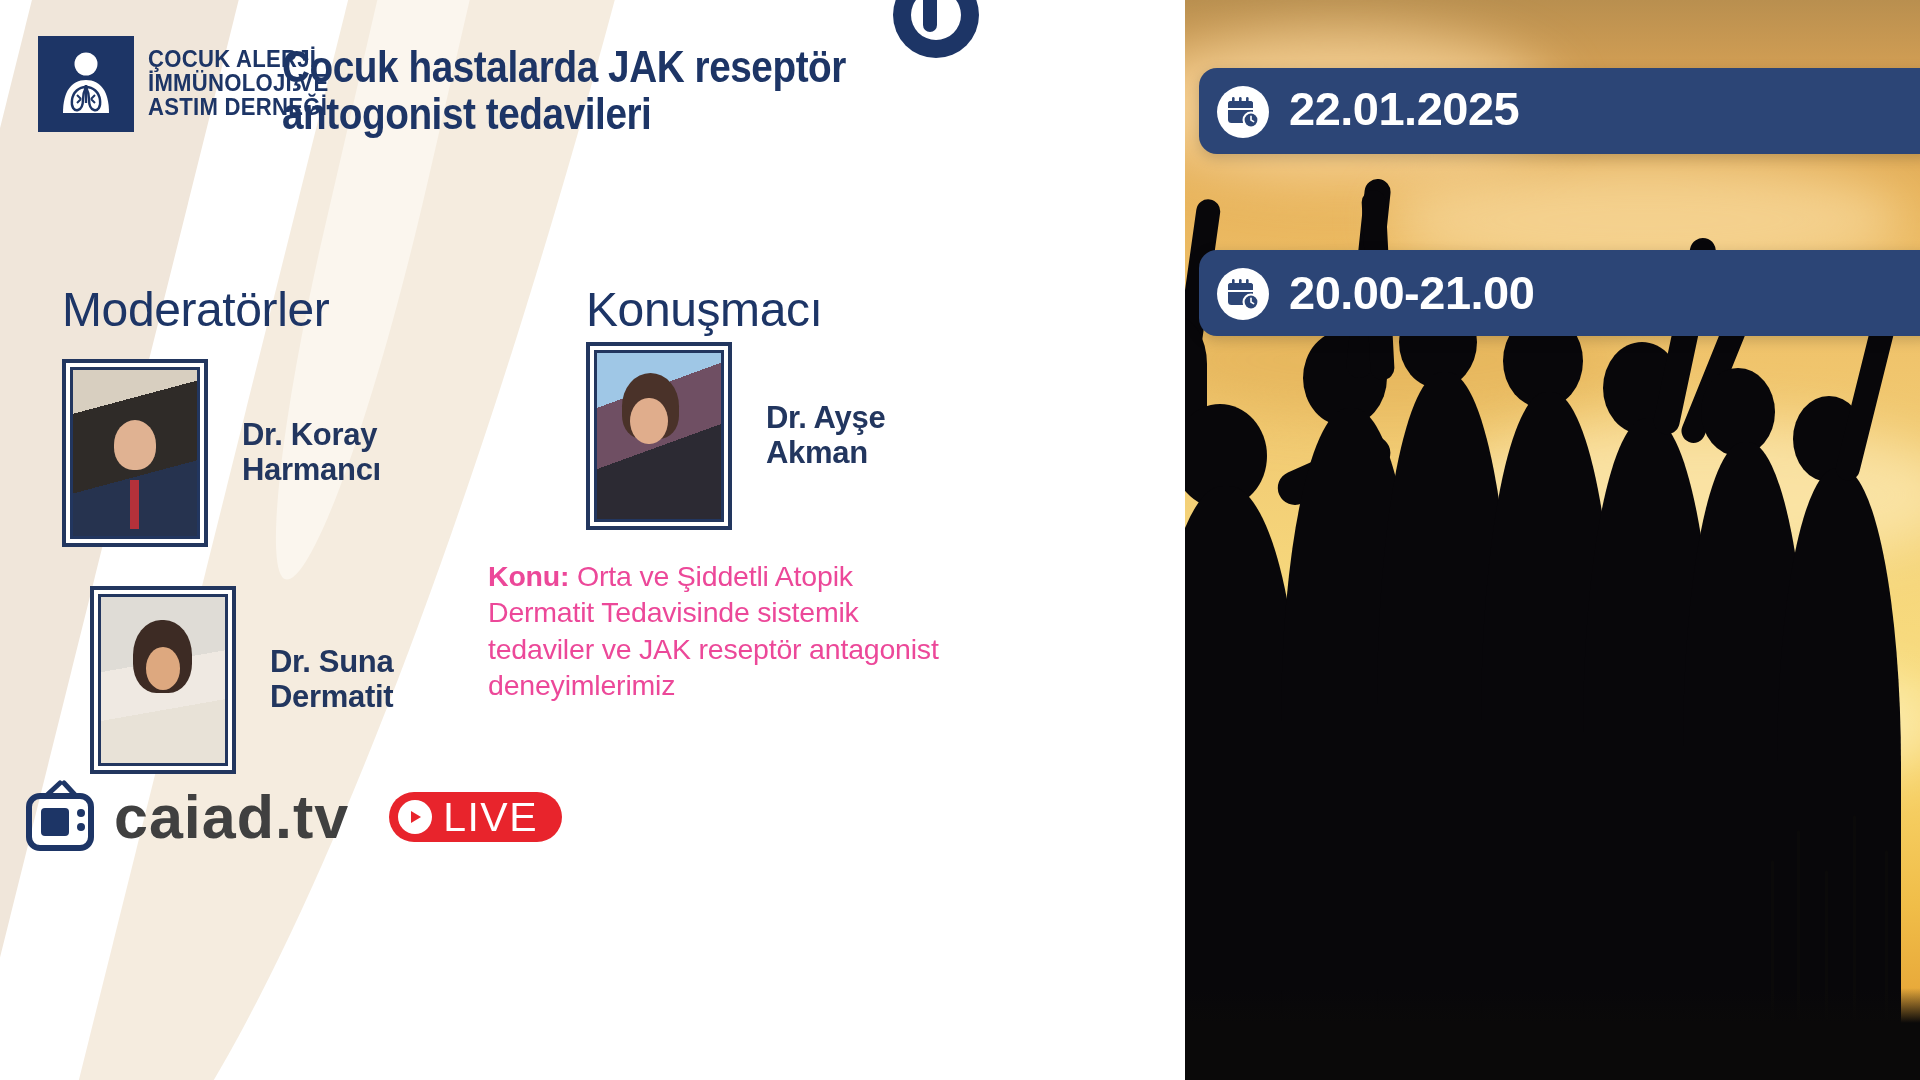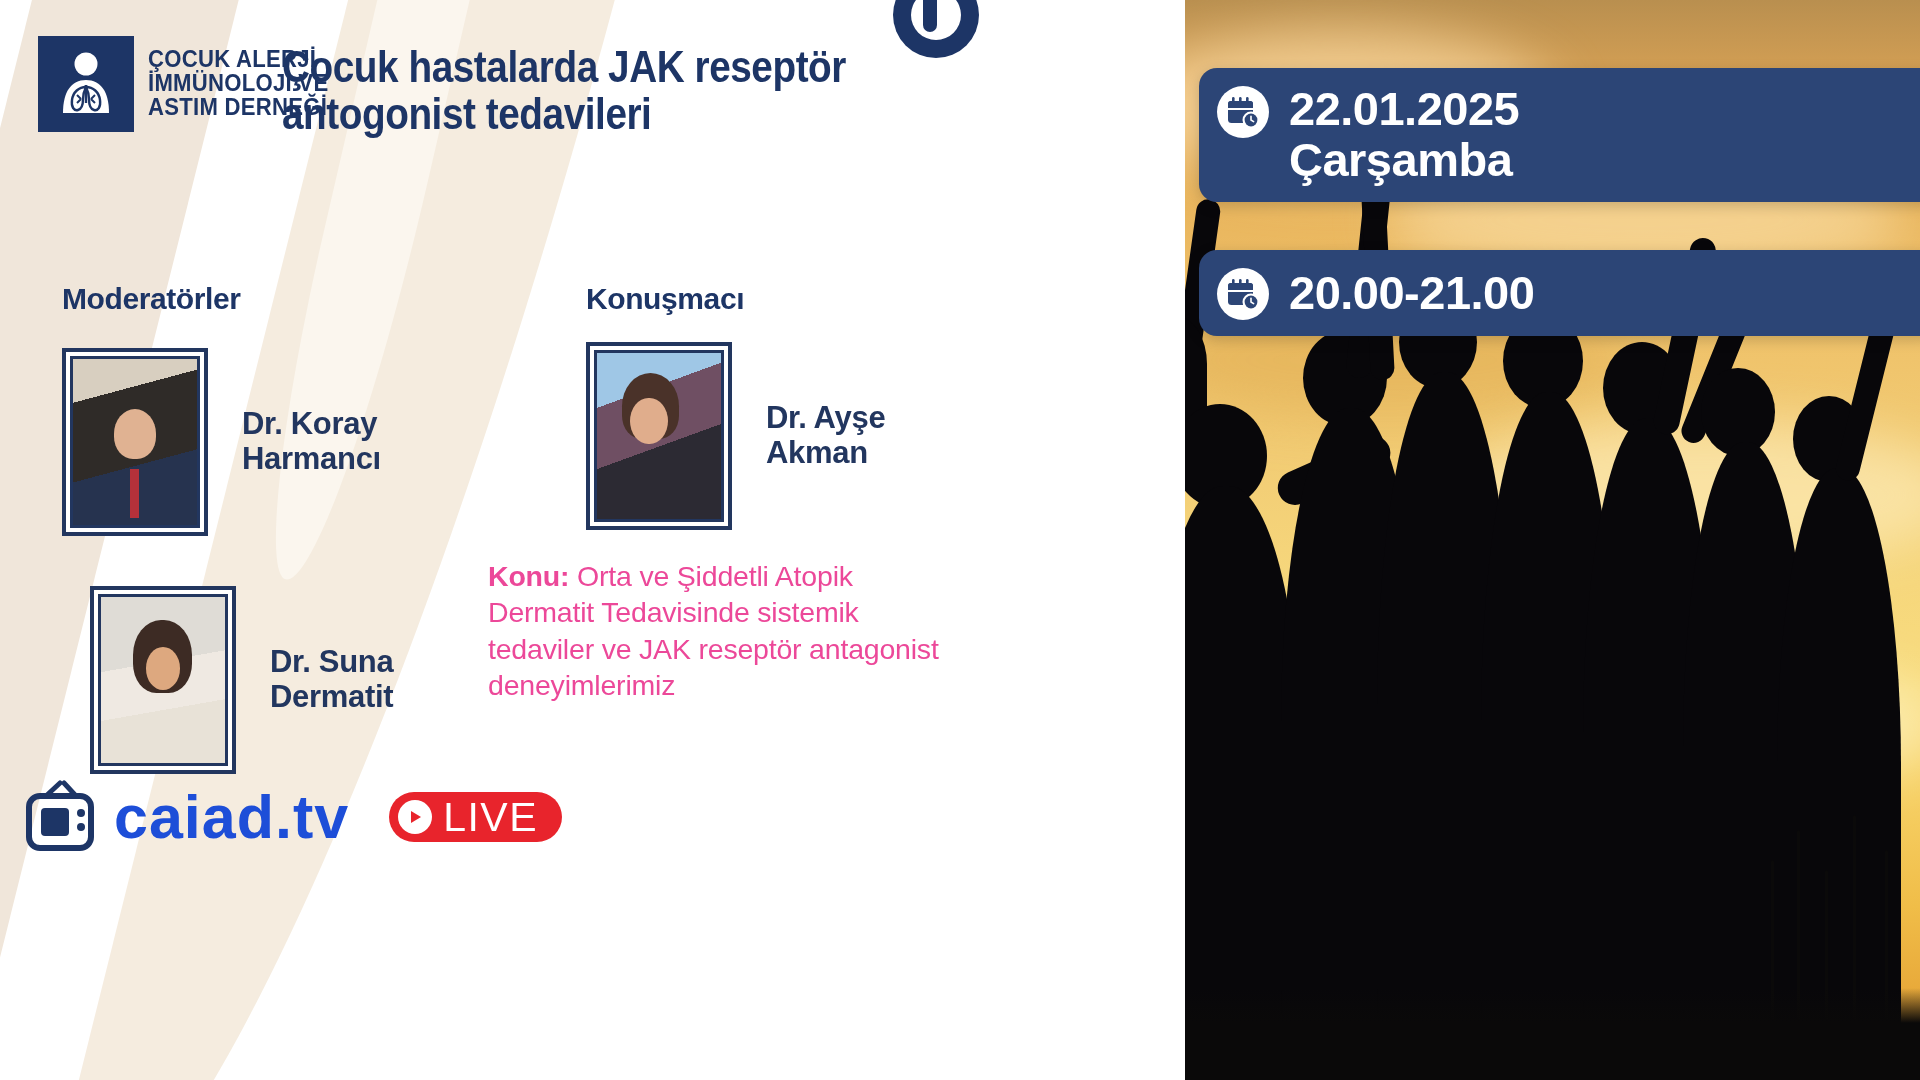--- a/index.html
+++ b/index.html
@@ -45,38 +45,38 @@
   
   #event-title{
     position:absolute; left:282px; top:44px; width:700px; z-index:6;
     color:#1d3566; font-weight:bold; font-size:45px; line-height:1.04;
     letter-spacing:-.5px; transform:scaleX(.86); transform-origin:left top;
     font-family:"Liberation Sans", sans-serif;
   }
 
   
   .sec-head{
-    position:absolute; z-index:6; color:#1d3566; font-weight:bold;
-    font-size:30px; letter-spacing:-.4px;
+    position:absolute; z-index:6; color:#1d3566; font-weight:normal;
+    font-size:48px; letter-spacing:-.4px;
   }
   #moderators-heading{ left:62px;  top:282px; }
   #speaker-heading{    left:586px; top:282px; }
 
   
   .person{ position:absolute; z-index:6; display:flex; align-items:center; }
   .photo-frame{
     border:4px solid #22365f; padding:4px; background:#fff; flex:0 0 auto;
   }
   .photo-inner{ border:3px solid #22365f; overflow:hidden; position:relative; }
   .person-name{
     color:#22365f; font-weight:bold; font-size:31px; line-height:1.12;
     margin-left:34px; letter-spacing:-.3px;
   }
 
-  #moderator-1{ left:62px; top:348px; }
+  #moderator-1{ left:62px; top:359px; }
   #moderator-1 .photo-inner{ width:130px; height:172px; }
   #moderator-2{ left:62px; top:586px;padding-left:28px; }
   #moderator-2 .photo-inner{ width:130px; height:172px; }
   #speaker-1{ left:586px; top:342px; }
   #speaker-1 .photo-inner{ width:130px; height:172px; }
 
   
   .pf{ position:absolute; inset:0; }
   .koray  { background:linear-gradient(165deg,#d8cfc0 0 22%,#2f2b28 22% 62%,#26334f 62% 100%); }
   .koray::after{ content:""; position:absolute; left:33%; top:30%; width:34%; height:30%;
@@ -98,21 +98,21 @@
   #topic{
     position:absolute; left:488px; top:558px; width:478px; z-index:6;
     color:#ec4899; font-size:28.5px; line-height:1.28; letter-spacing:-.2px;
   }
   #topic b{ font-weight:bold; }
 
   
   #footer{ position:absolute; left:26px; top:780px; z-index:7; display:flex; align-items:center; }
   #tv-icon{ width:82px; height:74px; flex:0 0 auto; }
   #caiad-wordmark{
-    color:#1d4ed8; font-weight:bold; font-size:61px; letter-spacing:1px;
+    color:#404040; font-weight:bold; font-size:61px; letter-spacing:1px;
     margin-left:6px; line-height:1;
   }
   #live-badge{
     margin-left:40px; background:#e8242c; color:#fff; border-radius:40px;
     height:50px; display:flex; align-items:center; gap:11px;
     padding:0 24px 0 9px; box-shadow:0 0 0 3px #fff;
   }
   #live-play{
     width:34px; height:34px; border-radius:50%; background:#fff;
     display:flex; align-items:center; justify-content:center; flex:0 0 auto;
@@ -332,21 +332,20 @@
       <rect x="7" y="3" width="2.6" height="6" rx="1.3" fill="#2c4576"></rect>
       <rect x="14" y="3" width="2.6" height="6" rx="1.3" fill="#2c4576"></rect>
       <rect x="21" y="3" width="2.6" height="6" rx="1.3" fill="#2c4576"></rect>
       <circle cx="26" cy="26" r="8.5" fill="#ffffff"></circle>
       <circle cx="26" cy="26" r="6.4" fill="#2c4576"></circle>
       <path d="M26 22.3 L26 26 L28.6 27.6" stroke="#ffffff" stroke-width="1.6" fill="none" stroke-linecap="round"></path>
     </svg>
   </div>
   <div class="badge-lines">
     <div class="badge-line">22.01.2025</div>
-    <div class="badge-line">Çarşamba</div>
   </div>
 </div>
 
 <div class="badge" id="time-badge">
   <div class="badge-icon">
     <svg width="36" height="36" viewBox="0 0 36 36" aria-hidden="true">
       <rect x="3" y="7" width="25" height="22" rx="3.5" fill="#2c4576"></rect>
       <rect x="3" y="7" width="25" height="6" rx="2.5" fill="#2c4576"></rect>
       <rect x="3" y="14" width="25" height="2" fill="#ffffff"></rect>
       <rect x="7" y="3" width="2.6" height="6" rx="1.3" fill="#2c4576"></rect>

